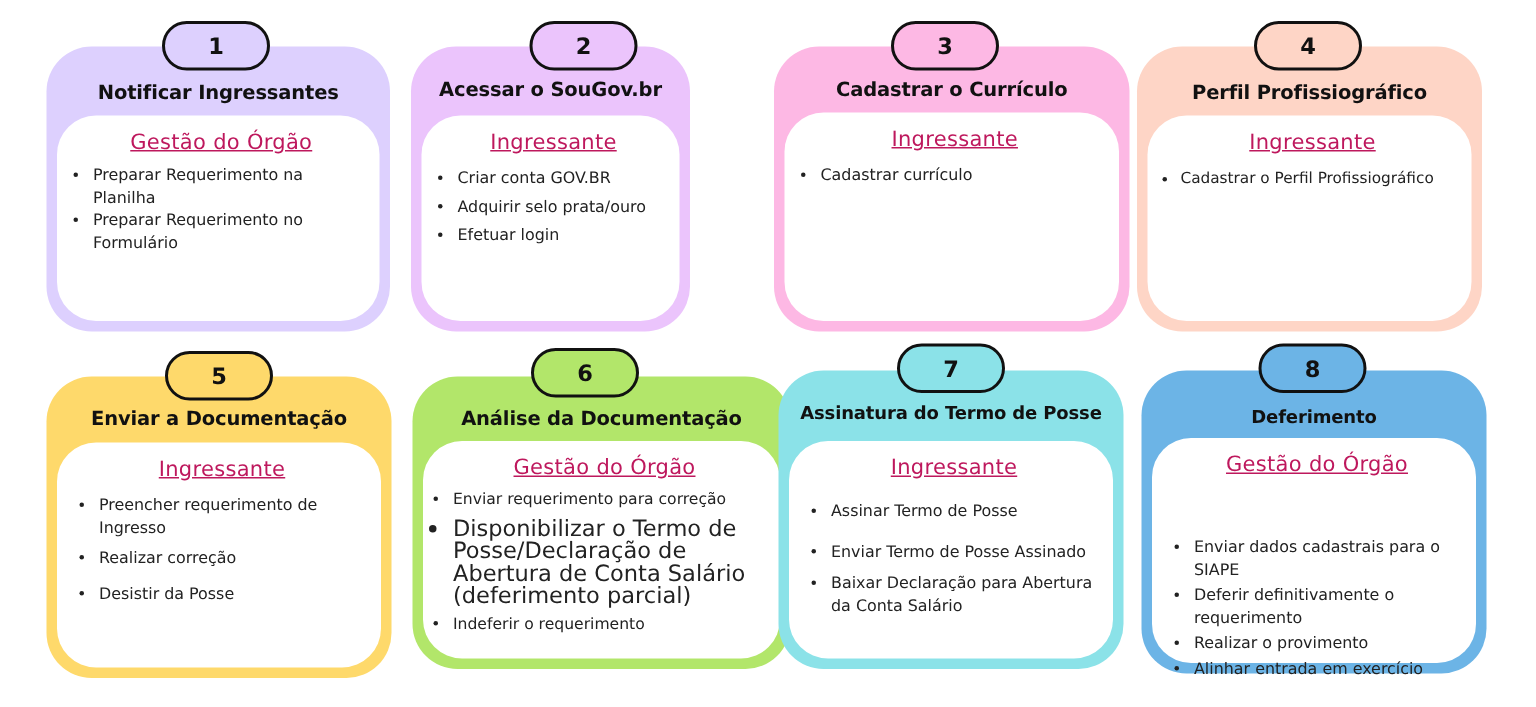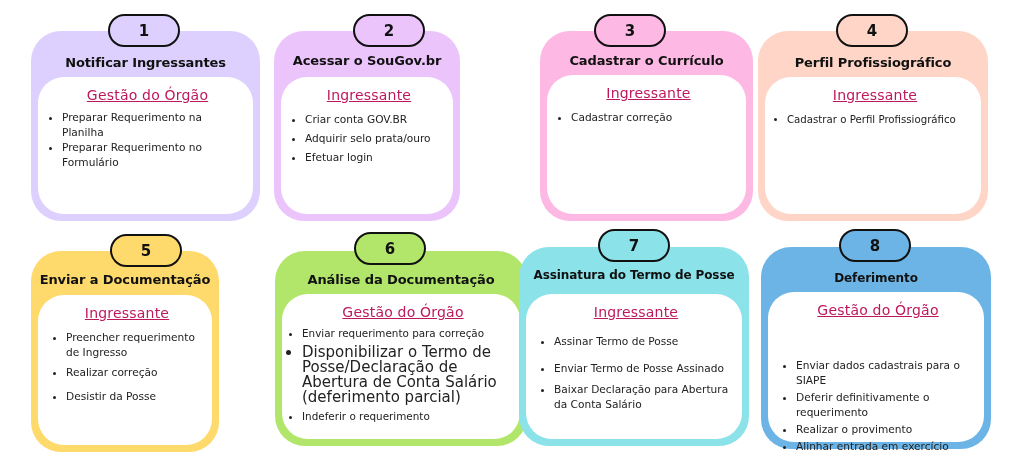--- a/index.html
+++ b/index.html
@@ -40,43 +40,43 @@
     <div class="role">Ingressante</div>
     <ul>
       <li>Criar conta GOV.BR</li>
       <li>Adquirir selo prata/ouro</li>
       <li>Efetuar login</li>
     </ul>
   </div>
 </div>
 <div class="pill" style="left:353px;top:14px;background:#EBC4FC;">2</div>
 
-<div class="card" style="left:540px;top:31px;width:213px;height:190px;background:#FDB8E4;">
+<div class="card" style="left:516px;top:31px;width:237px;height:190px;background:#FDB8E4;">
   <div class="title" style="top:22px;">Cadastrar o Currículo</div>
   <div class="inner" style="top:44px;">
     <div class="role">Ingressante</div>
     <ul>
-      <li>Cadastrar correção</li>
+      <li>Cadastrar currículo</li>
     </ul>
   </div>
 </div>
 <div class="pill" style="left:594px;top:14px;background:#FDB8E4;">3</div>
 
 <div class="card" style="left:758px;top:31px;width:230px;height:190px;background:#FED5C6;">
   <div class="title" style="top:24px;">Perfil Profissiográfico</div>
   <div class="inner" style="top:46px;">
     <div class="role">Ingressante</div>
     <ul style="padding-left:12px;">
       <li style="font-size:10.2px;white-space:nowrap;">Cadastrar o  Perfil Profissiográfico</li>
     </ul>
   </div>
 </div>
 <div class="pill" style="left:836px;top:14px;background:#FED5C6;">4</div>
 
-<div class="card" style="left:31px;top:251px;width:188px;height:201px;background:#FED96B;">
+<div class="card" style="left:31px;top:251px;width:230px;height:201px;background:#FED96B;">
   <div class="title" style="top:21px;">Enviar a Documentação</div>
   <div class="inner" style="top:44px;">
     <div class="role">Ingressante</div>
     <ul class="spaced" style="padding-left:18px;">
       <li style="margin-bottom:5px;">Preencher requerimento de Ingresso</li>
       <li>Realizar correção</li>
       <li>Desistir da Posse</li>
     </ul>
   </div>
 </div>

